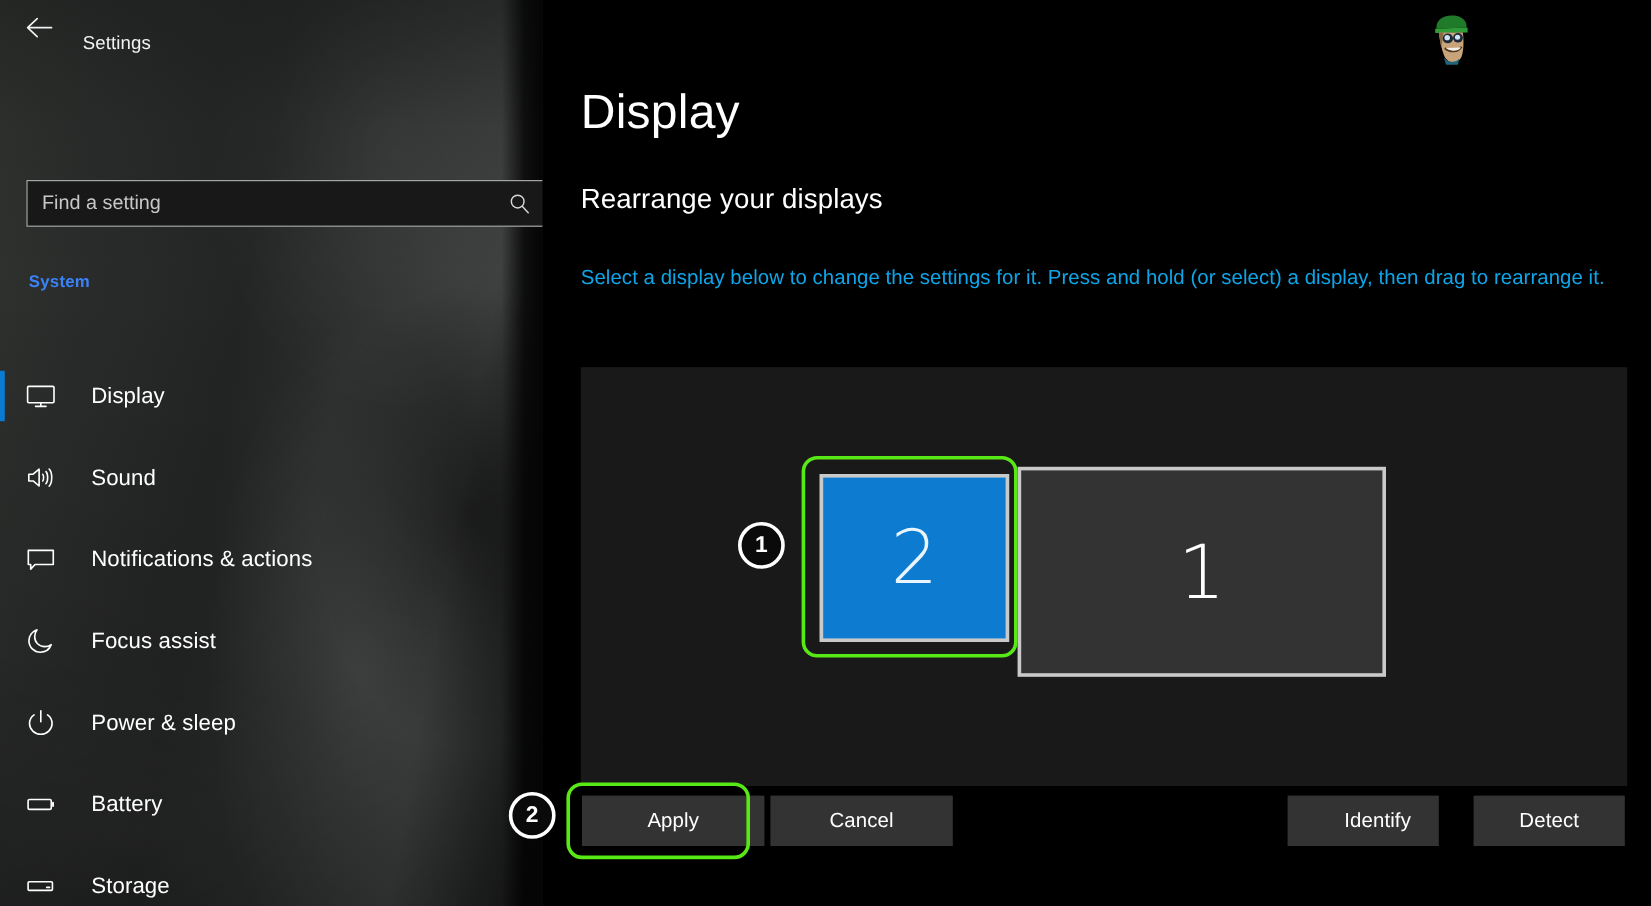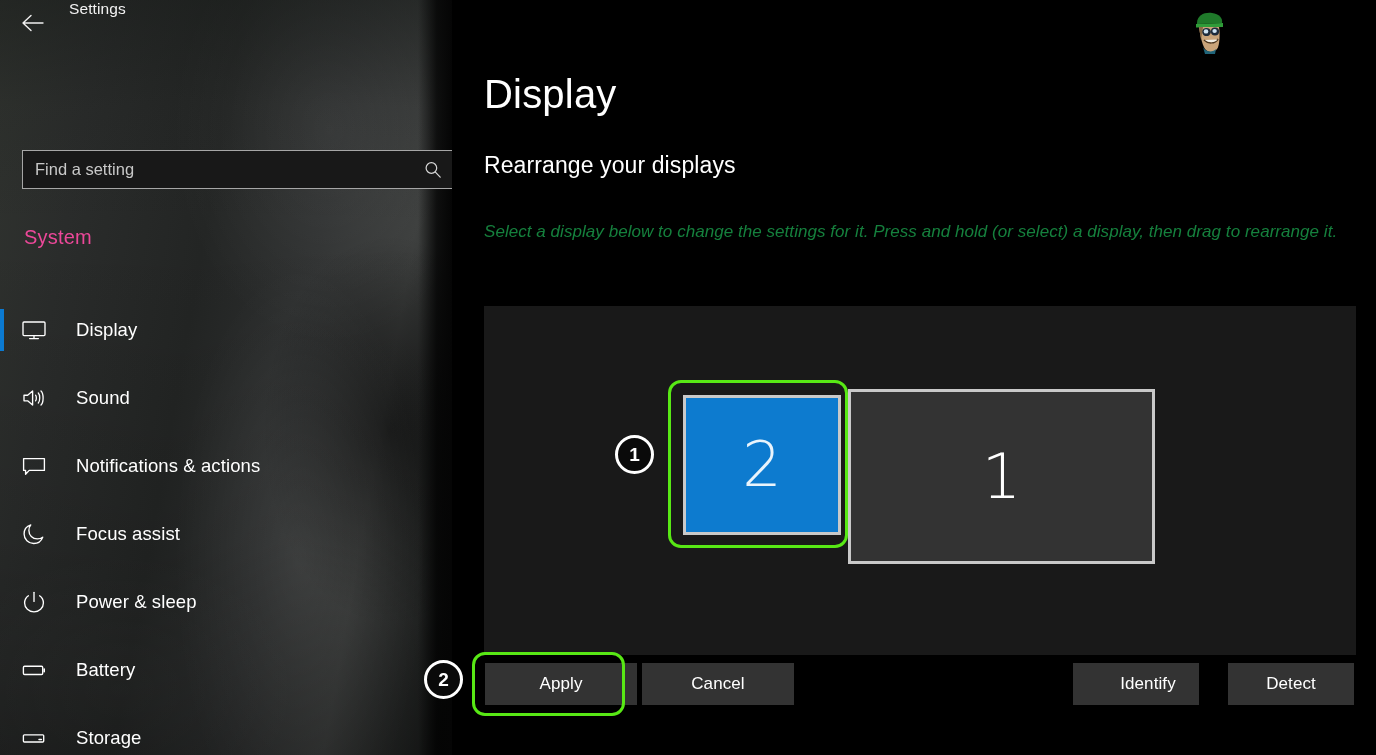--- a/index.html
+++ b/index.html
@@ -51,21 +51,21 @@
     width: 34px; height: 755px;
     background: linear-gradient(90deg, rgba(0,0,0,0) 0%, rgba(0,0,0,0.75) 55%, #050505 100%);
     pointer-events: none;
   }
 
   .titlebar {
     position: absolute;
     left: 0; top: 0;
     width: 452px; height: 46px;
     display: flex;
-    align-items: flex-start;
+    align-items: flex-end;
     z-index: 4;
   }
   .back-btn {
     width: 46px; height: 46px;
     display: flex; align-items: center; justify-content: center;
     margin-left: 10px;
     cursor: default;
   }
   .back-btn svg { display: block; }
   .app-title {
@@ -117,23 +117,23 @@
   }
   .search-input::placeholder { color: #c8c8c8; opacity: 1; }
   .search-icon-wrap {
     width: 40px; height: 100%;
     display: flex; align-items: center; justify-content: center;
   }
 
   .section-head {
     position: absolute;
     left: 24px; top: 226px;
-    font-size: 20px;
-    font-weight: normal;
-    color: #ec4899;
+    font-size: 14px;
+    font-weight: bold;
+    color: #3b82f6;
     z-index: 4;
     letter-spacing: 0.2px;
   }
 
   .nav-list {
     position: absolute;
     left: 0; top: 296px;
     width: 452px;
     z-index: 4;
   }
@@ -188,24 +188,23 @@
     font-size: 23px;
     color: #ffffff;
     font-weight: normal;
     letter-spacing: 0.1px;
   }
   .description {
     position: absolute;
     left: 32px; top: 218px;
     width: 878px;
     font-size: 17px;
-    color: #15803d;
+    color: #0ea5e9;
     line-height: 1.63;
     letter-spacing: 0.05px;
-    font-style: italic;
   }
 
   .display-panel {
     position: absolute;
     left: 32px; top: 306px;
     width: 872px; height: 349px;
     background: #191919;
   }
 
   .mon {

